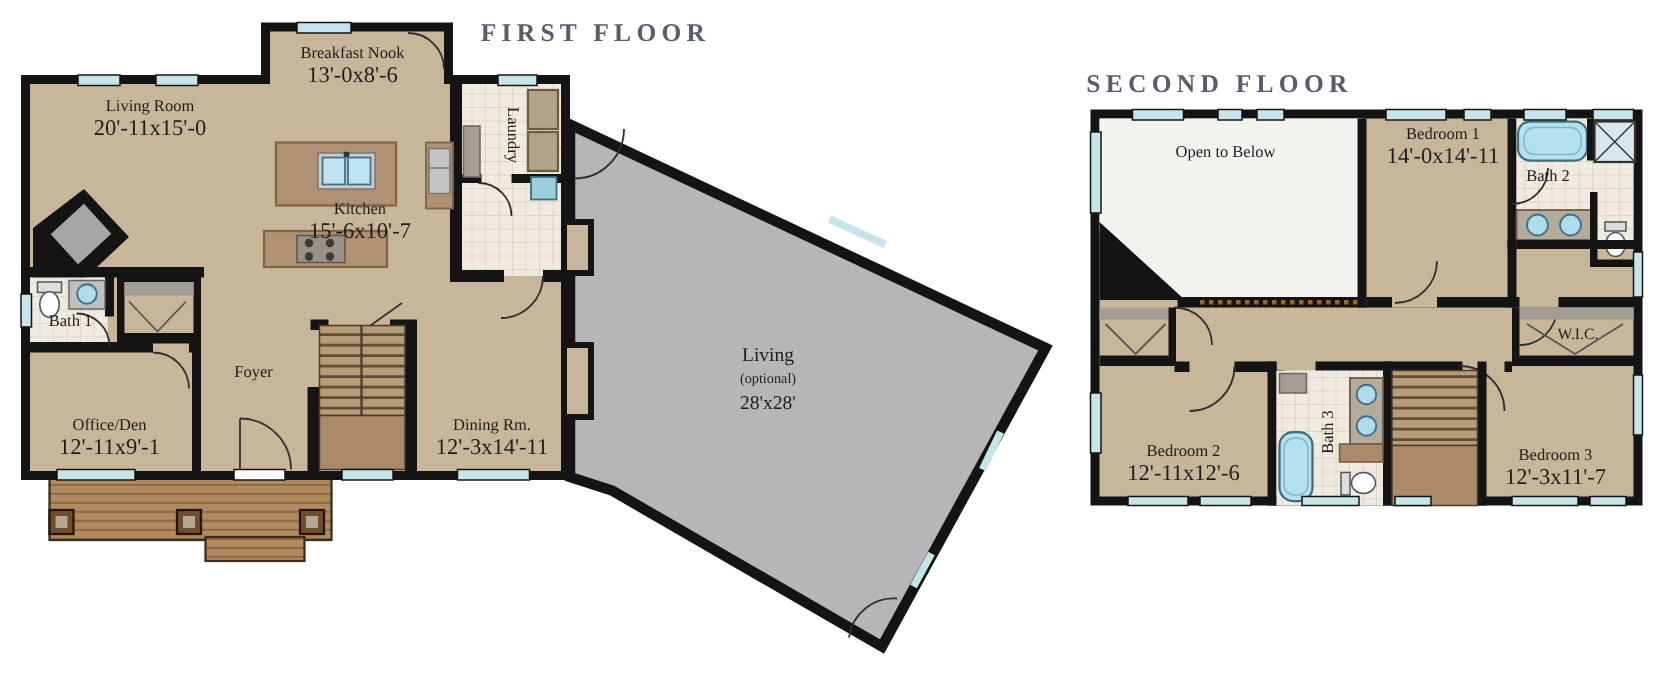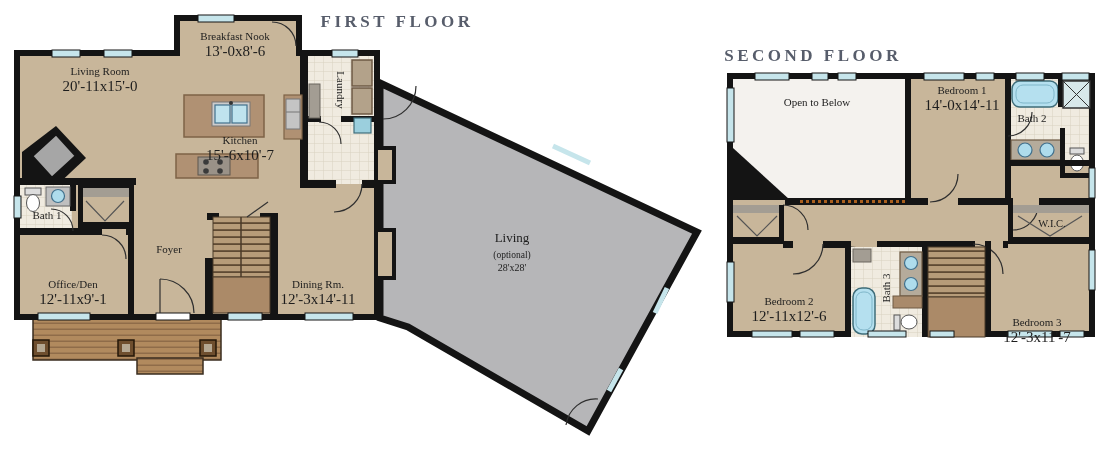--- a/index.html
+++ b/index.html
@@ -10,21 +10,21 @@
   .lbl{position:absolute;transform:translate(-50%,-50%);text-align:center;color:#1d1d1d;
        line-height:1.18;white-space:nowrap;}
   .lbl .nm{font-size:11px;}
   .lbl .dm{font-size:15px;}
   .lbl.vert-cw{transform:translate(-50%,-50%) rotate(90deg);}
   .lbl.vert-ccw{transform:translate(-50%,-50%) rotate(-90deg);}
   .floor-title{position:absolute;transform:translate(-50%,-50%);font-size:17px;font-weight:bold;
        letter-spacing:3.5px;color:#575d6b;white-space:nowrap;}
   .garage-lbl .nm{font-size:13px;}
   .garage-lbl .nt{font-size:9.5px;margin-top:5px;}
-  .garage-lbl .dm{font-size:10px;}
+  .garage-lbl .dm{font-size:13px;}
 </style>
 </head>
 <body>
 
 <div class="canvas">
 <svg class="plan-svg" viewBox="0 0 1116 463">
   <defs>
     <pattern id="tile" width="9" height="9" patternUnits="userSpaceOnUse">
       <rect width="9" height="9" fill="#f0ebe0"></rect>
       <path d="M9,0 V9 M0,9 H9" stroke="#d9d2c0" stroke-width="1" fill="none"></path>
@@ -323,21 +323,21 @@
   <div class="lbl" style="left:47px;top:215px;">
     <div class="nm">Bath 1</div>
   </div>
   <div class="lbl" style="left:169px;top:249px;text-align:right;">
     <div class="nm">Foyer</div>
   </div>
   <div class="lbl" style="left:73px;top:293px;">
     <div class="nm">Office/Den</div>
     <div class="dm">12'-11x9'-1</div>
   </div>
-  <div class="lbl" style="left:318px;top:293px;">
+  <div class="lbl" style="left:328px;top:293px;">
     <div class="nm">Dining Rm.</div>
     <div class="dm">12'-3x14'-11</div>
   </div>
   <div class="lbl garage-lbl" style="left:512px;top:252px;">
     <div class="nm">Living</div>
     <div class="nt">(optional)</div>
     <div class="dm">28'x28'</div>
   </div>
 
   <div class="lbl" style="left:817px;top:102px;">
@@ -353,18 +353,18 @@
   <div class="lbl" style="left:1052px;top:184px;margin-top:40px;">
     <div class="nm" style="font-size:10.5px;">W.I.C.</div>
   </div>
   <div class="lbl" style="left:789px;top:310px;">
     <div class="nm">Bedroom 2</div>
     <div class="dm">12'-11x12'-6</div>
   </div>
   <div class="lbl vert-ccw" style="left:886px;top:288px;">
     <div class="nm">Bath 3</div>
   </div>
-  <div class="lbl" style="left:1037px;top:331px;">
+  <div class="lbl" style="left:1037px;top:313px;">
     <div class="nm">Bedroom 3</div>
     <div class="dm">12'-3x11'-7</div>
   </div>
 </div>
 </div>
 
 </body></html>

